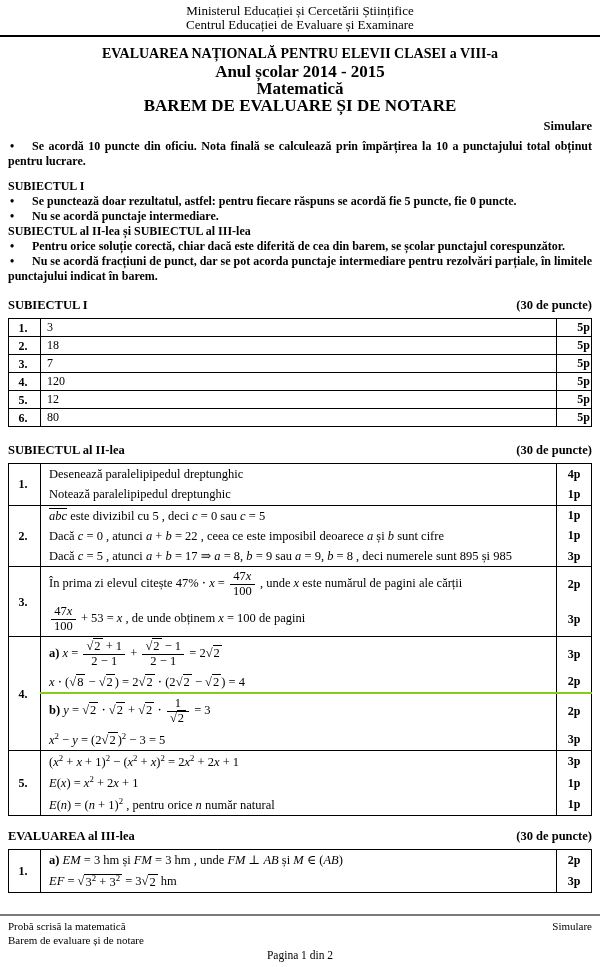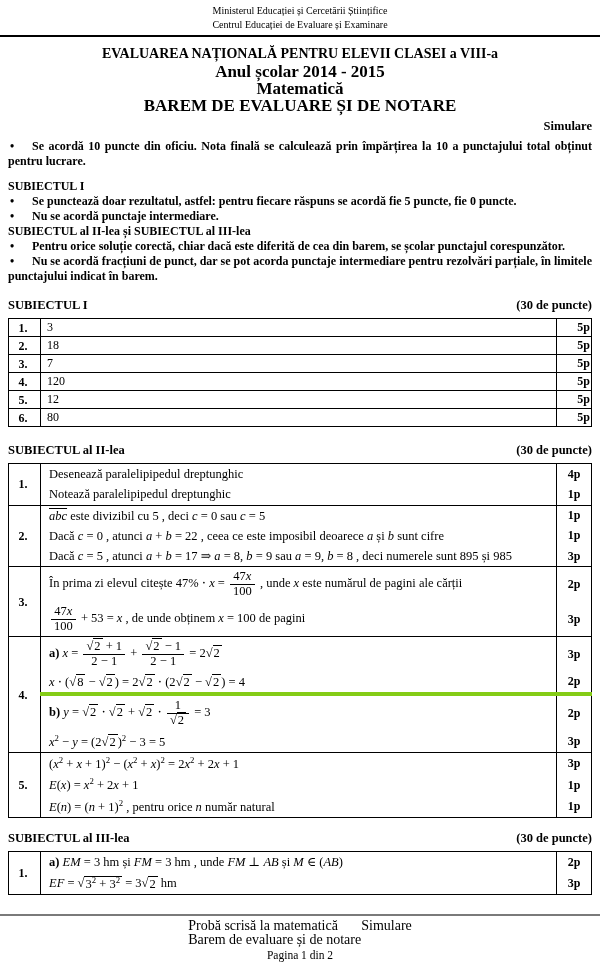--- a/index.html
+++ b/index.html
@@ -3,56 +3,56 @@
 <meta charset="utf-8">
 <style>
   html, body { margin:0; padding:0; }
   body {
     width:600px; height:967px; overflow:hidden;
     background:#ffffff; color:#000;
     font-family:"Liberation Serif","DejaVu Serif",serif;
     font-size:12px;
     display:flex; flex-direction:column;
   }
-  .minhead { text-align:center; font-size:10px; line-height:14px; padding-top:4px; }
+  .minhead { text-align:center; font-size:13px; line-height:14px; padding-top:4px; }
   .rule-top { border-top:2px solid #000; margin-top:3px; }
   .content { padding:0 8px; }
   .titleblock { text-align:center; font-weight:bold; margin-top:8px; }
   .t1l { font-size:14px; line-height:18px; }
   .t2l { font-size:17px; line-height:17px; }
   .variant-right { text-align:right; font-weight:bold; font-size:12.5px; margin-top:5px; }
   .bp { font-weight:bold; text-align:justify; line-height:15px; margin-top:5px; }
   .blt { display:inline-block; width:22px; padding-left:2px; }
   .hdg { font-weight:bold; line-height:15px; margin-top:10px; }
   .hdg-tight { font-weight:bold; line-height:15px; }
   .secrow { display:flex; justify-content:space-between; font-weight:bold;
             font-size:12.5px; margin-top:14px; margin-bottom:5px; }
   table.barem { border-collapse:collapse; width:100%; border:1.5px solid #000; }
   table.barem td { vertical-align:middle; }
   tr.item-start > td { border-top:1px solid #000; }
-  tr.divider > td { border-top:4px solid #84cc16; }
+  tr.divider > td { border-top:2px solid #84cc16; }
   td.col-num { width:28px; border-right:1px solid #000; text-align:center;
                font-weight:bold; vertical-align:top; padding:1px 3px 0 0; }
   td.col-points { width:32px; border-left:1px solid #000; text-align:center; font-weight:bold; }
   td.col-content { padding:2px 4px 2px 8px; font-size:12.5px; line-height:1.3; }
   table.t1 td.col-content { padding:0 4px 0 6px; height:15px; font-size:12px; }
   table.t1 td.col-points { height:15px;text-align:right; }
   .frac { display:inline-block; vertical-align:middle; text-align:center;
           line-height:1.1; margin:1px 2px; }
   .fnum { display:block; border-bottom:1px solid #000; padding:0 3px; }
   .fden { display:block; padding:0 3px; }
   .sq { white-space:nowrap; }
   .sq .rad { border-top:1px solid #000; padding:0 2px 0 1px; }
   .ovl { text-decoration:overline; }
   sup { font-size:0.7em; }
   i { font-family:"Liberation Serif","DejaVu Serif",serif; }
   .footer { margin-top:auto; }
   .rule-bot { border-top:2px solid #7a7a7a; }
-  .foot-cols { display:flex; justify-content:center; padding:3px 8px 0 8px;
-               font-size:14px; line-height:14px; }
+  .foot-cols { display:flex; justify-content:space-between; padding:3px 8px 0 8px;
+               font-size:11px; line-height:14px; }
   .pagenum { text-align:center; font-size:11.5px; padding:2px 0 6px 0; }
 </style>
 </head>
 <body>
 
 <div class="minhead">
   <div>Ministerul Educației și Cercetării Științifice</div>
   <div>Centrul Educației de Evaluare și Examinare</div>
 </div>
 <div class="rule-top"></div>
@@ -179,21 +179,21 @@
           <td class="col-points">1p</td>
         </tr>
         <tr>
           <td class="col-content"><i>E</i>(<i>n</i>) = (<i>n</i> + 1)<sup>2</sup> , pentru orice <i>n</i> număr natural</td>
           <td class="col-points">1p</td>
         </tr>
       </tbody>
     </table>
 
   <div class="secrow" style="margin-top:13px">
-    <span>SUBIECTUL al III-lea</span>
+    <span>EVALUAREA al III-lea</span>
     <span>(30 de puncte)</span>
   </div>
   <table class="barem t3">
       <tbody>
         <tr class="item-start">
           <td class="col-num" rowspan="2">1.</td>
           <td class="col-content"><b>a)</b> <i>EM</i> = 3 hm și <i>FM</i> = 3 hm , unde <i>FM</i> ⊥ <i>AB</i> și <i>M</i> ∈ (<i>AB</i>)</td>
           <td class="col-points">2p</td>
         </tr>
         <tr>

